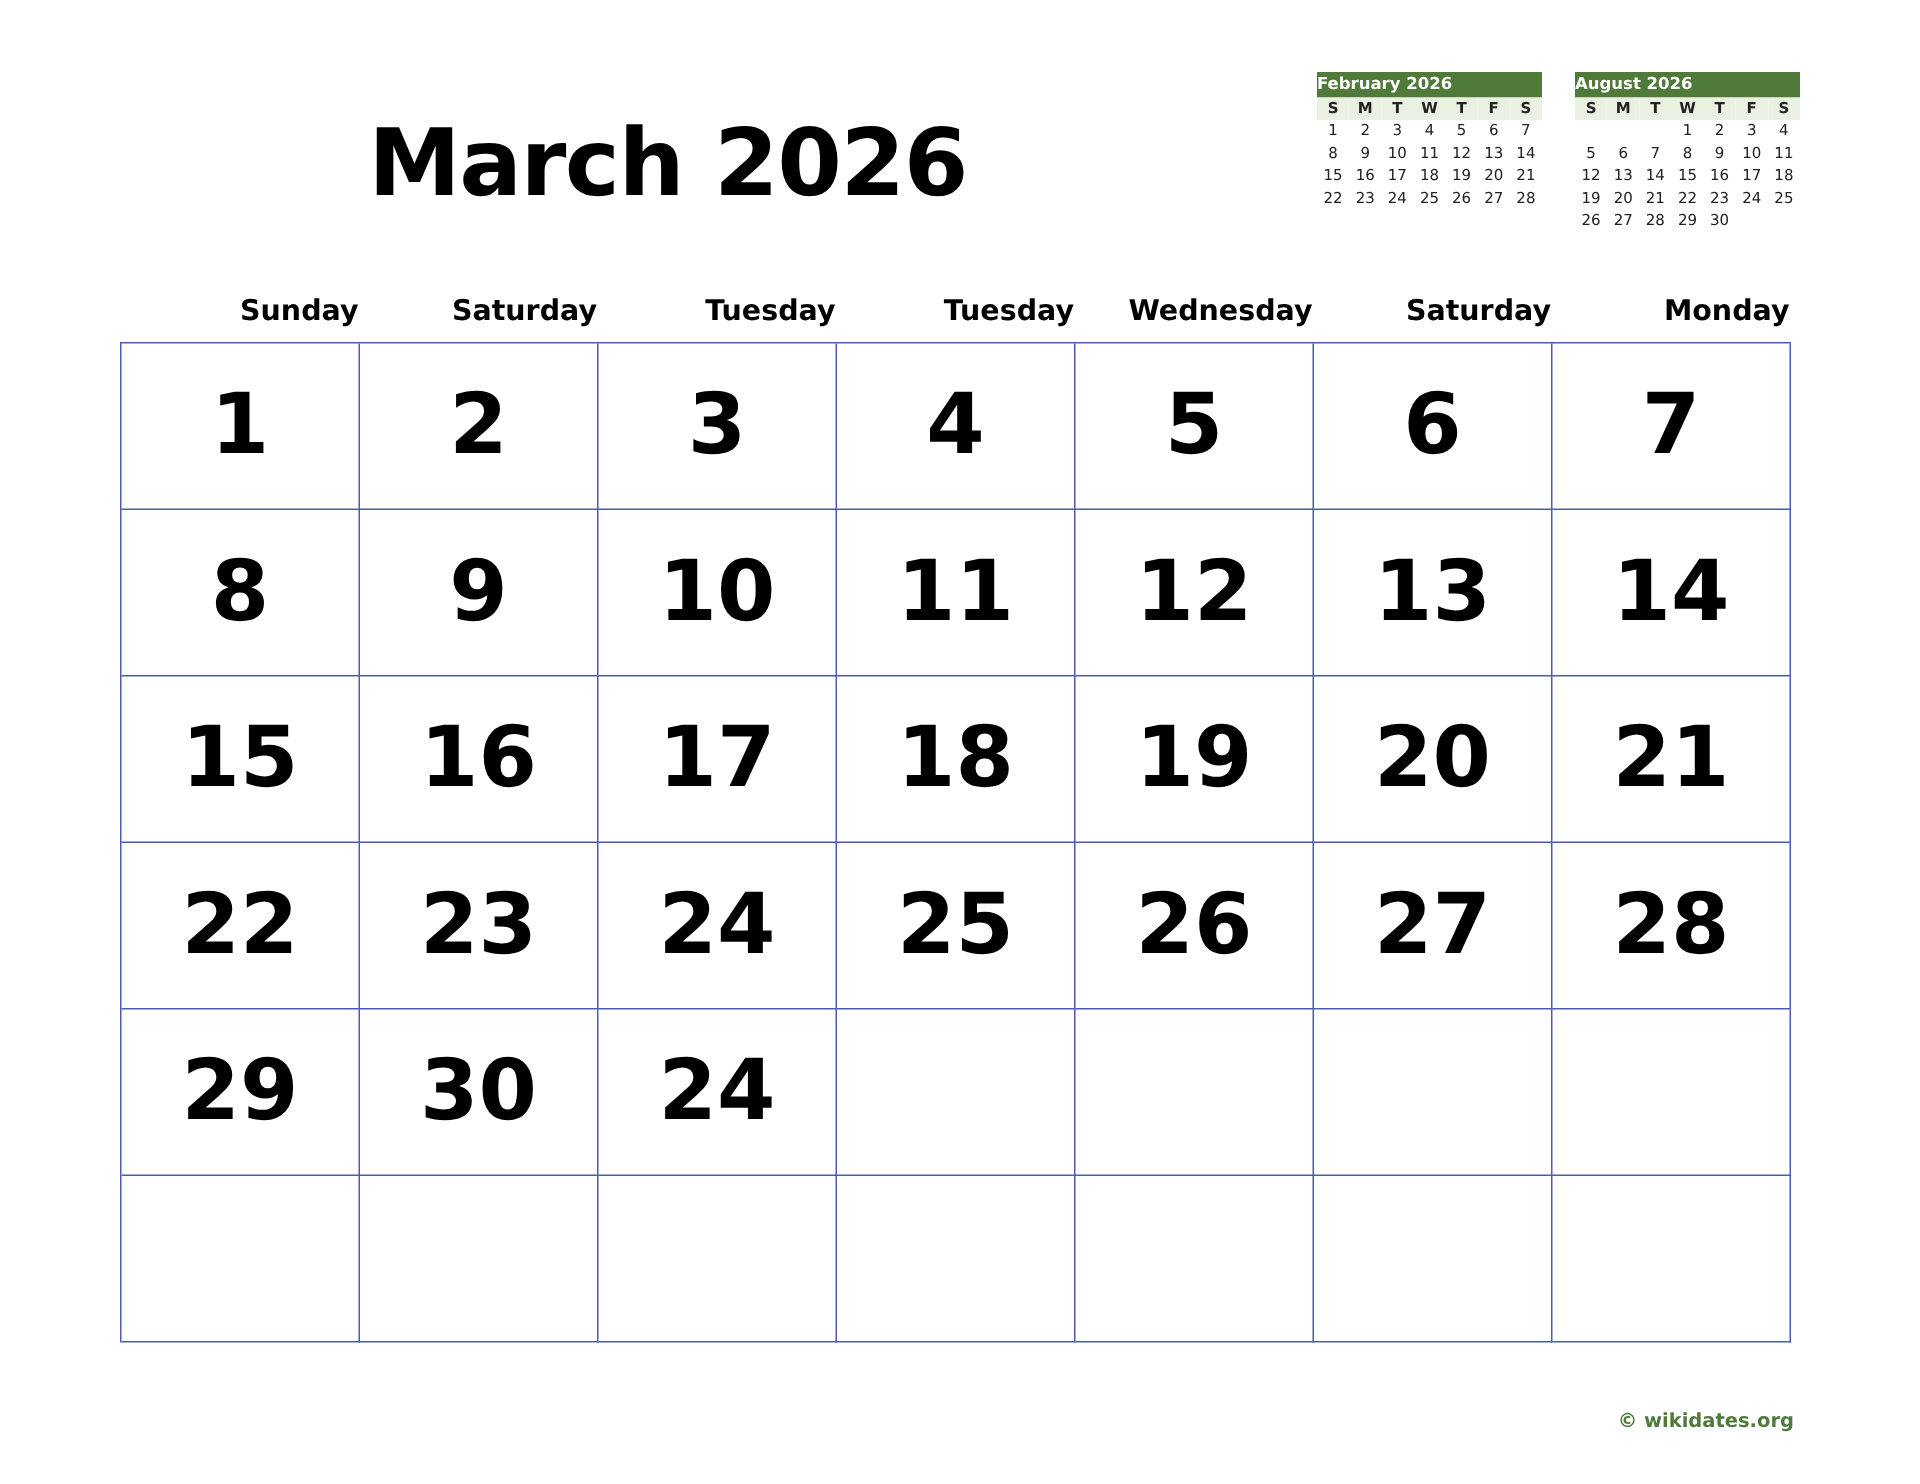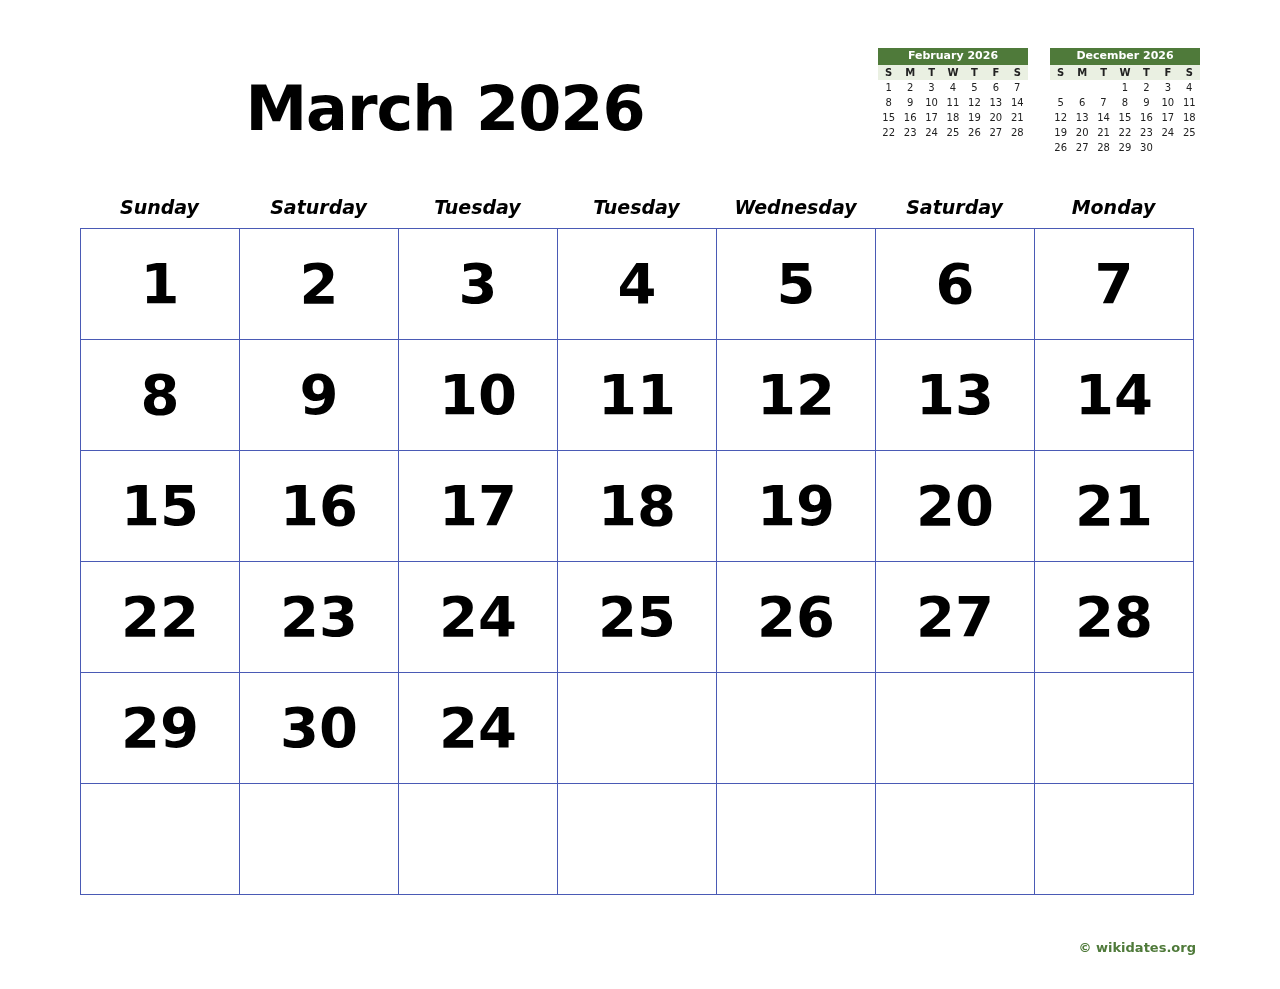--- a/index.html
+++ b/index.html
@@ -44,21 +44,21 @@
   }
   .mini {
     width: 150px;
     font-size: 10px;
   }
   .mini-title {
     background: #4f7a3a;
     color: #ffffff;
     font-weight: bold;
     font-size: 11px;
-    text-align: center;
+    text-align: left;
     padding: 2px 0 3px 0;
     line-height: 1.1;
   }
   .mini table {
     border-collapse: collapse;
     width: 100%;
     table-layout: fixed;
   }
   .mini thead td {
     background: #eaf0e2;
@@ -78,25 +78,24 @@
   
   .weekday-row {
     position: absolute;
     left: 80px;
     top: 196px;
     width: 1113px;
     display: flex;
   }
   .weekday-row .wd {
     flex: 1 1 0;
-    text-align: center;
+    text-align: right;
     font-size: 19px;
     font-weight: bold;
     padding-bottom: 8px;
-    font-style: italic;
   }
 
   
   .grid {
     position: absolute;
     left: 80px;
     top: 228px;
     width: 1113px;
     border-left: 1px solid #4a5ab5;
     border-top: 1px solid #4a5ab5;
@@ -190,21 +189,21 @@
             <td>25</td>
             <td>26</td>
             <td>27</td>
             <td>28</td>
           </tr>
         </tbody>
       </table>
     </div>
 
     <div class="mini">
-      <div class="mini-title">December 2026</div>
+      <div class="mini-title">August 2026</div>
       <table>
         <thead>
           <tr>
             <td>S</td>
             <td>M</td>
             <td>T</td>
             <td>W</td>
             <td>T</td>
             <td>F</td>
             <td>S</td>

